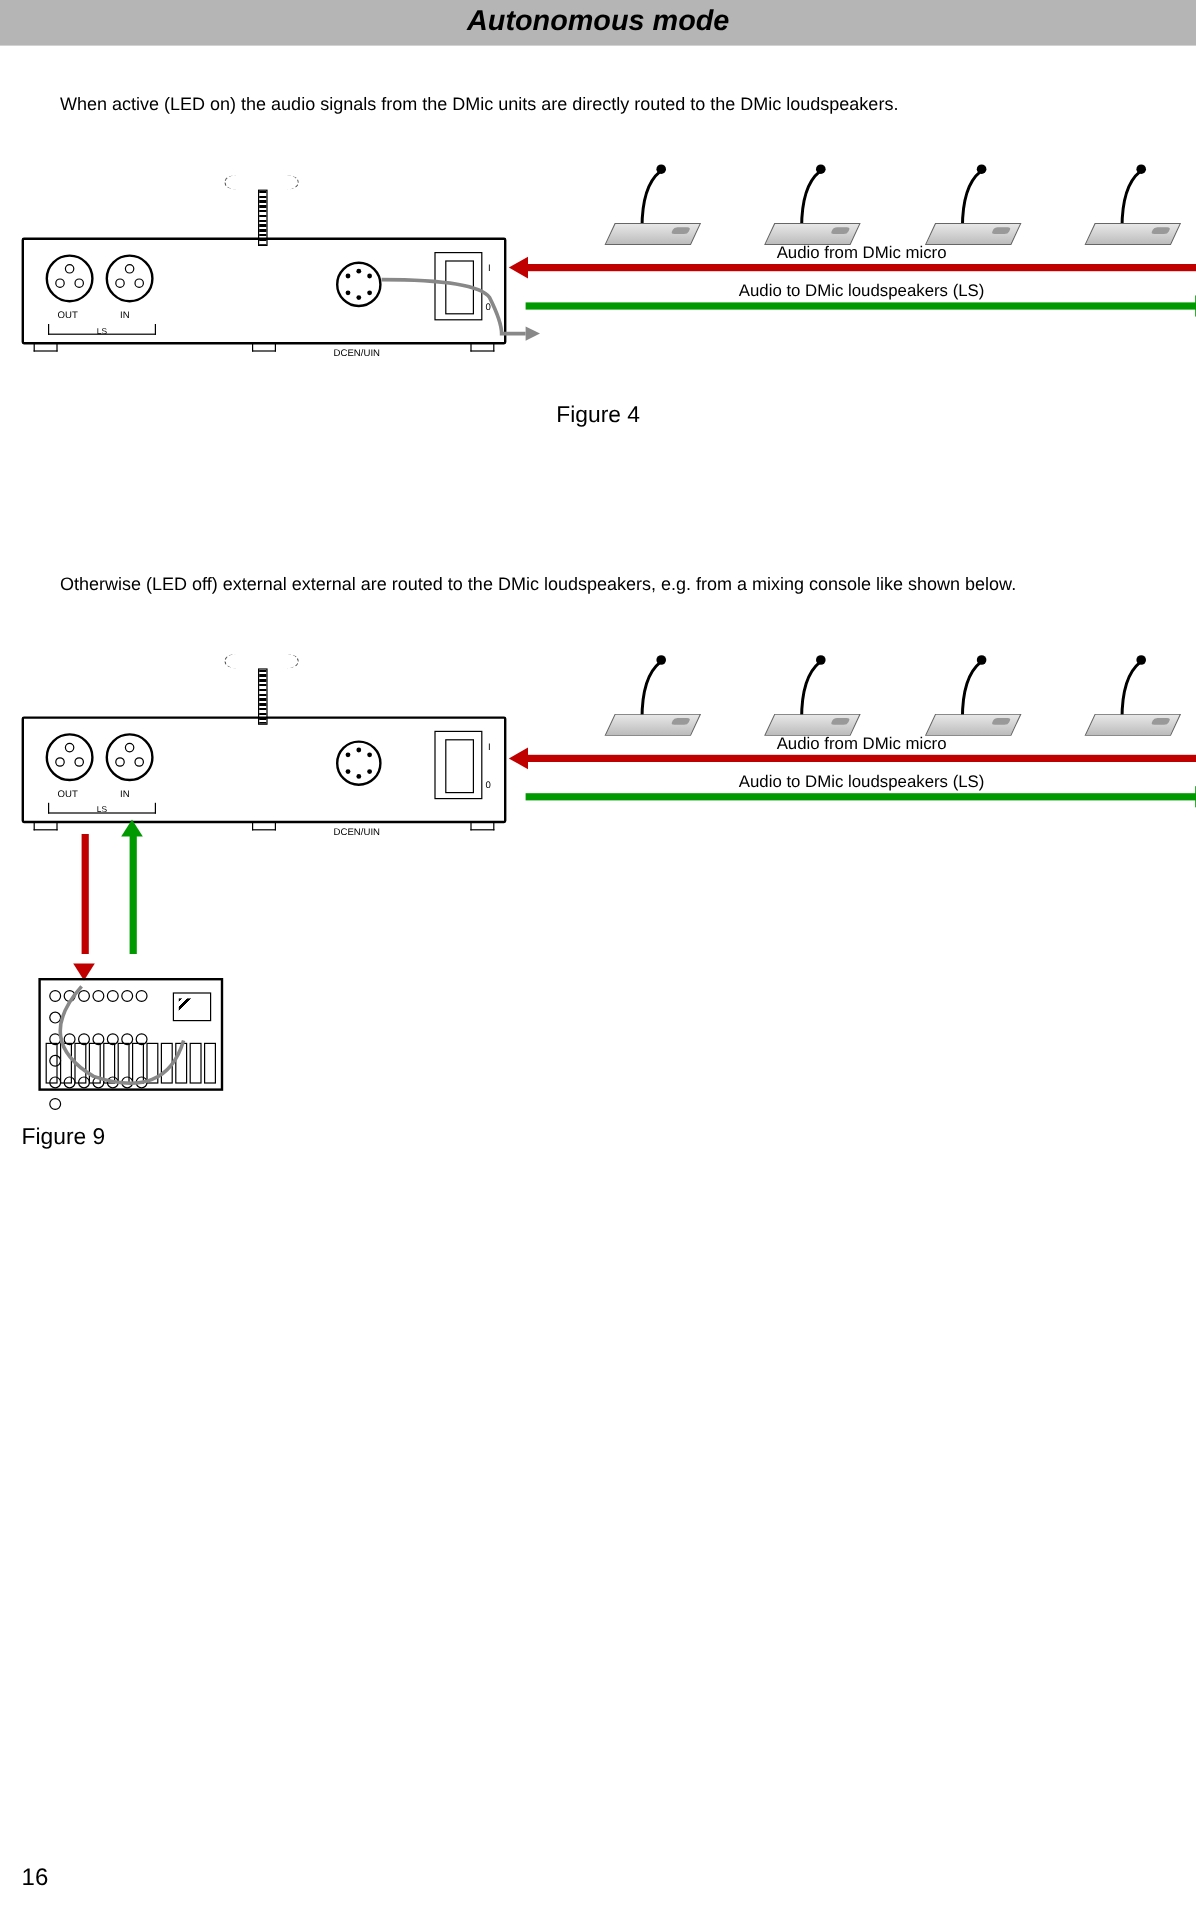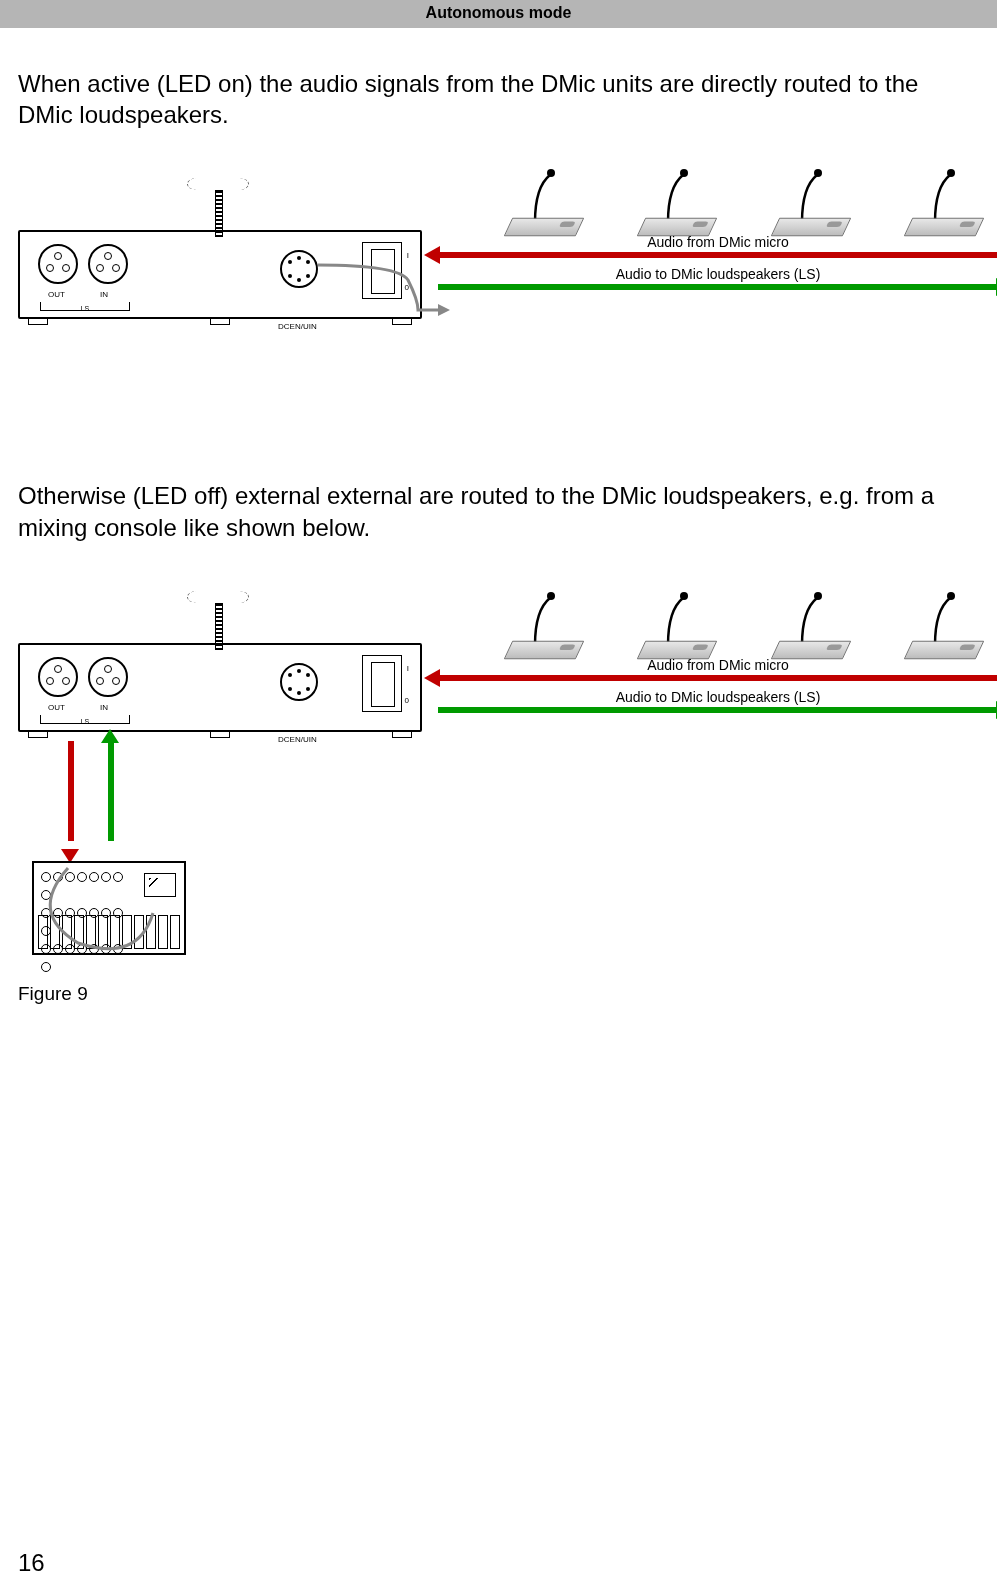--- a/index.html
+++ b/index.html
@@ -14,49 +14,51 @@
     position: relative;
     width: 997px;
     height: 1589px;
     box-sizing: border-box;
     padding: 0 18px;
   }
   .header-bar {
     background: #b5b5b5;
     text-align: center;
     font-weight: bold;
-    font-size: 16px;
+    font-size: 24px;
     padding: 4px 0 6px 0;
     margin: 0 -18px 40px -18px;
+    font-style: italic;
   }
   .section-title {
     font-weight: bold;
     font-size: 20px;
     margin-bottom: 6px;
   }
   .body-text {
-    font-size: 24px;
+    font-size: 15px;
     line-height: 1.3;
     margin-bottom: 30px;
+    margin-left: 32px;
   }
   .figure-caption {
     text-align: center;
     font-size: 19px;
     margin-top: 8px;
   }
   .figure-caption-left {
     text-align: left;
     font-size: 19px;
     margin-top: 10px;
   }
   .page-num {
     position: absolute;
     left: 18px;
     bottom: 12px;
-    font-size: 24px;
+    font-size: 20px;
   }
 
   
   .rack-area {
     position: relative;
     width: 420px;
     height: 180px;
   }
   .rack-body {
     position: absolute;
@@ -274,20 +276,21 @@
           </div>
       </div>
       <div class="arrow-row green">
         <div class="arrow-label">Audio to DMic loudspeakers  (LS)</div>
         <div class="arrow-line green">
             <div class="arrow-head-right"></div>
           </div>
       </div>
     </div>
   </div>
+  <div class="figure-caption">Figure 4</div>
 
   <div class="spacer"></div>
 
   <div class="body-text">Otherwise (LED off) external external are routed to the DMic loudspeakers, e.g. from a mixing console like shown below.</div>
 
   <div class="fig5-row">
 
     <div class="rack-area">
       <div class="antenna">
         <div class="wave"></div>

